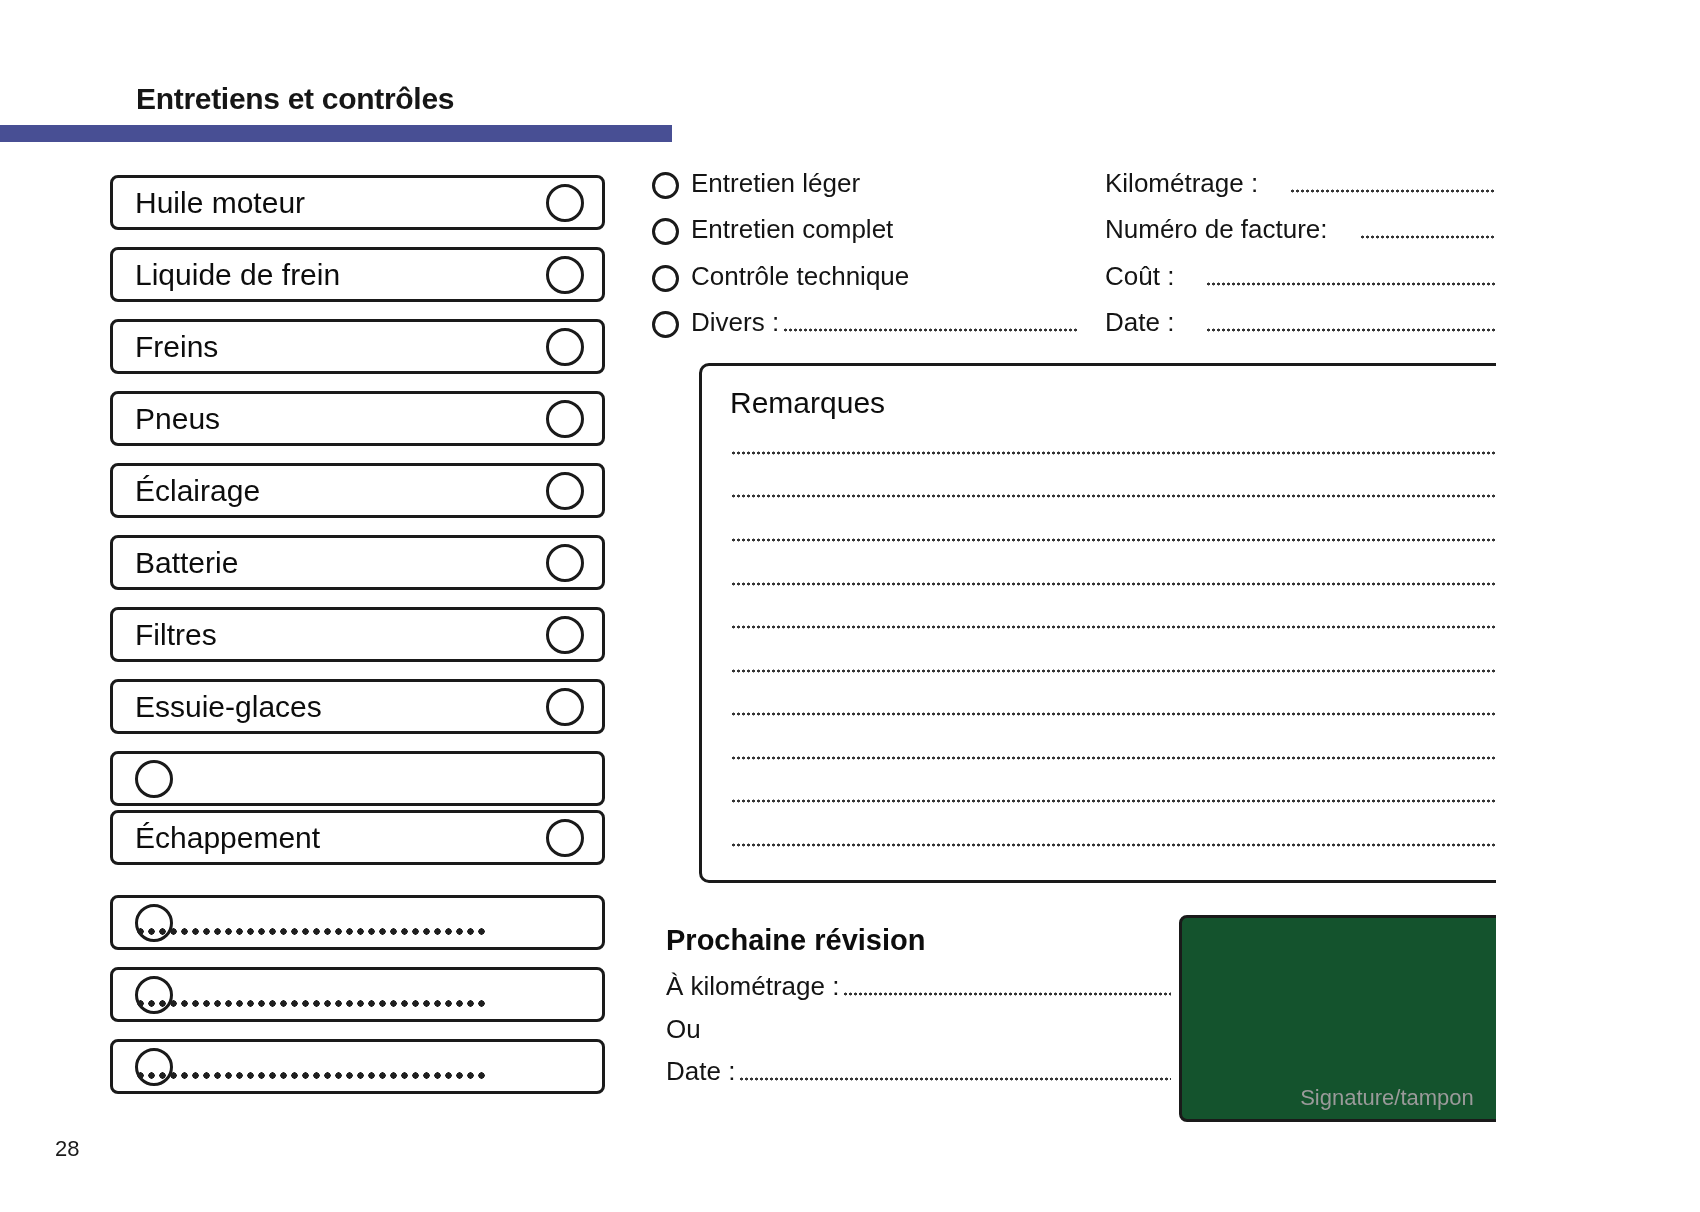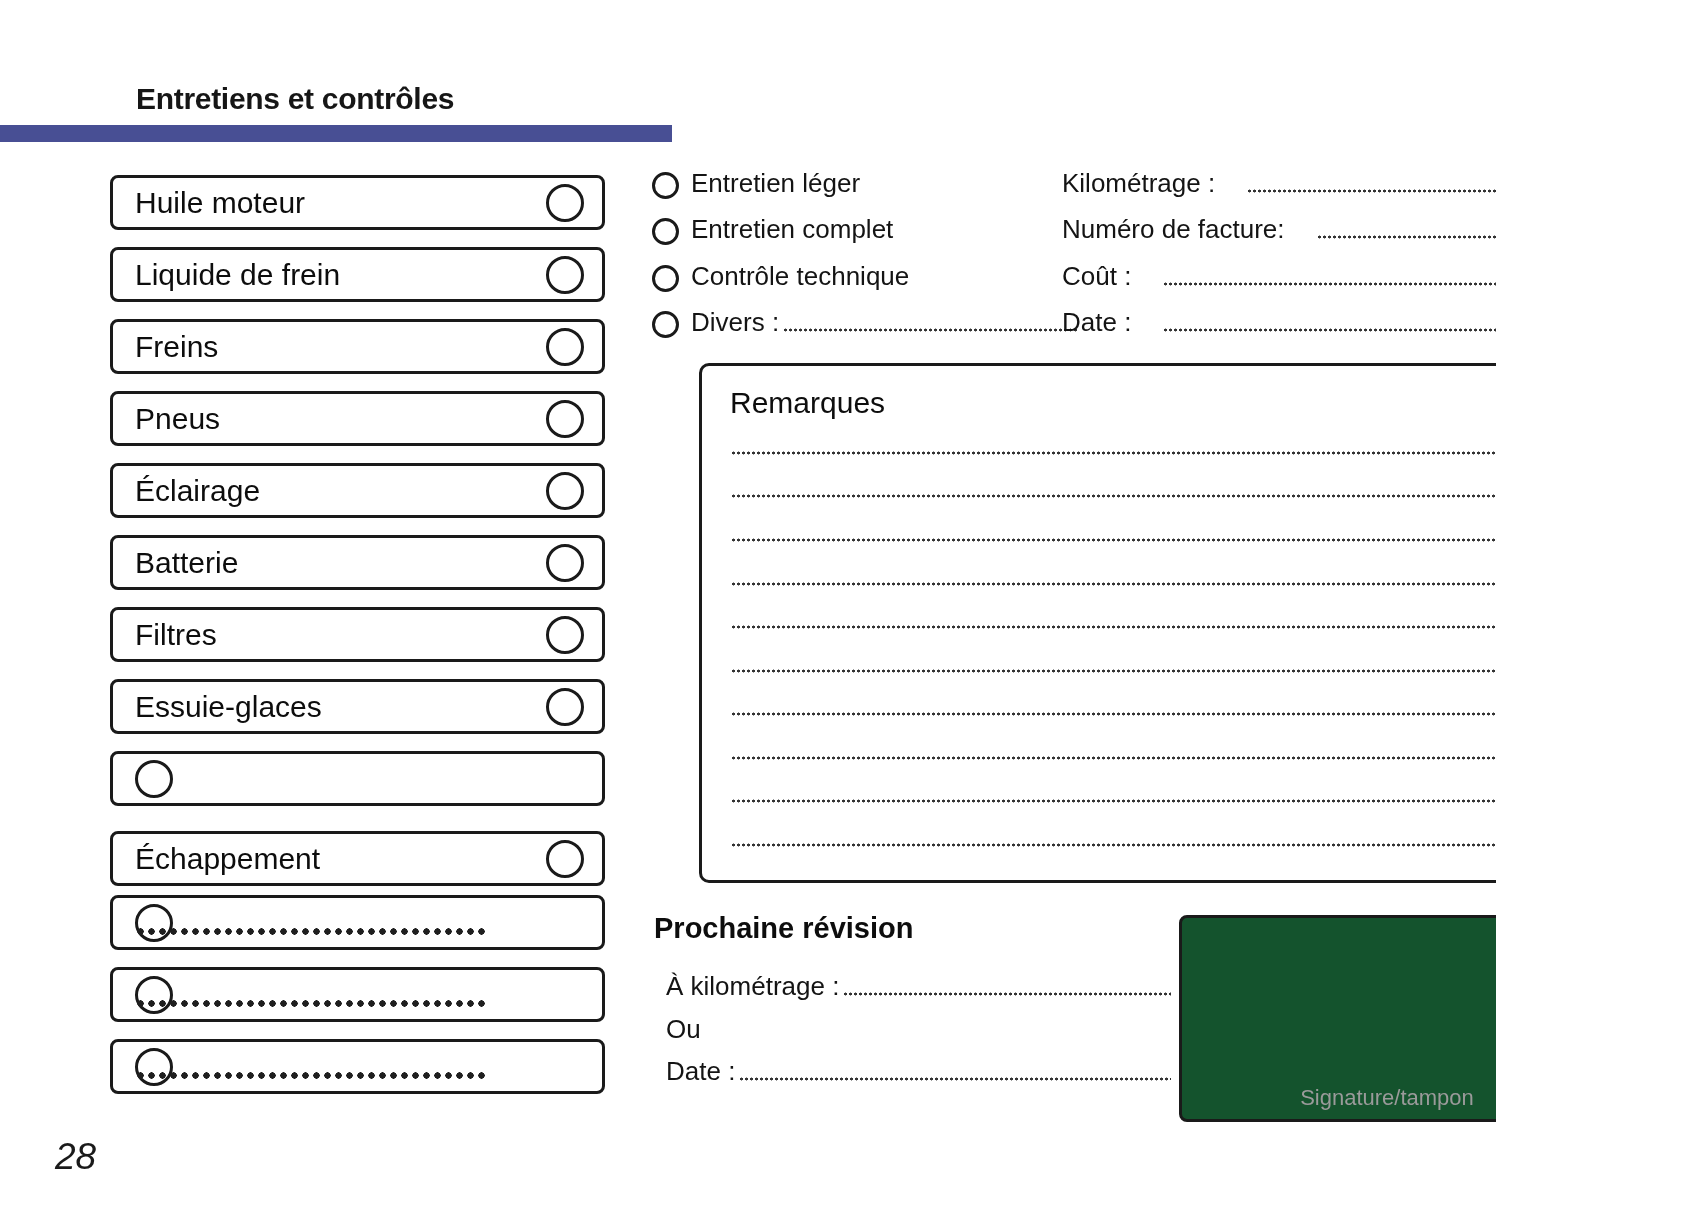--- a/index.html
+++ b/index.html
@@ -109,21 +109,21 @@
   .row-fill {
     flex: 1 1 auto;
     align-self: flex-end;
     margin-bottom: 6px;
     margin-left: 4px;
   }
 
   
   .field-row {
     position: absolute;
-    left: 1062px;
+    left: 1105px;
     width: 483px;
     height: 32px;
     display: flex;
     align-items: flex-end;
     gap: 28px;
   }
 
   
   .remarks-box {
     position: absolute;
@@ -150,21 +150,21 @@
     position: absolute;
     left: 29px;
     width: 883px;
   }
 
   
   .ns-title {
     position: absolute;
     left: 650px;
     top: 908px;
-    margin: 4px;
+    margin: 16px;
     font-size: 29px;
     font-weight: bold;
     color: #0d0d0d;
   }
   .ns-row {
     position: absolute;
     left: 650px;
     width: 505px;
     height: 32px;
     display: flex;
@@ -192,23 +192,22 @@
     text-align: center;
     font-size: 22px;
     color: #9a9a9a;
   }
 
   
   .page-number {
     position: absolute;
     left: 55px;
     top: 1136px;
-    font-size: 37px;
+    font-size: 22px;
     color: #1a1a1a;
-    font-style: italic;
   }
 </style>
 </head>
 <body>
 
 <div class="page">
 
   <h1 class="title">Entretiens et contrôles</h1>
   <div class="accent-bar"></div>
 
@@ -241,21 +240,21 @@
       <span class="check-label">Filtres</span>
       <span class="check-circle"></span>
     </div>
     <div class="check-box" style="top:679px">
       <span class="check-label">Essuie-glaces</span>
       <span class="check-circle"></span>
     </div>
     <div class="check-box" style="top:751px">
       <span class="check-circle"></span>
     </div>
-    <div class="check-box" style="top:831px">
+    <div class="check-box" style="top:810px">
       <span class="check-label">Échappement</span>
       <span class="check-circle"></span>
     </div>
     <div class="check-box" style="top:895px">
       <span class="box-dots"></span>
       <span class="check-circle"></span>
     </div>
     <div class="check-box" style="top:967px">
       <span class="box-dots"></span>
       <span class="check-circle"></span>

